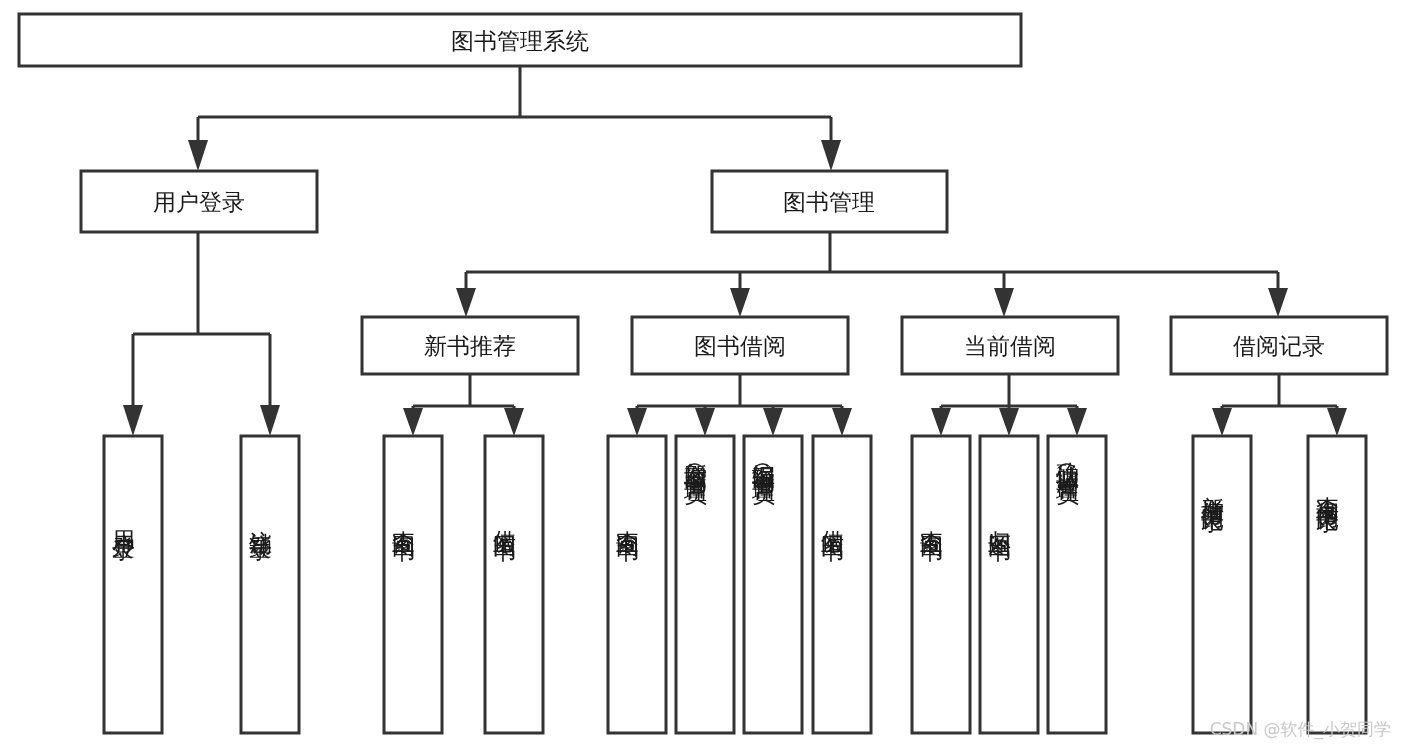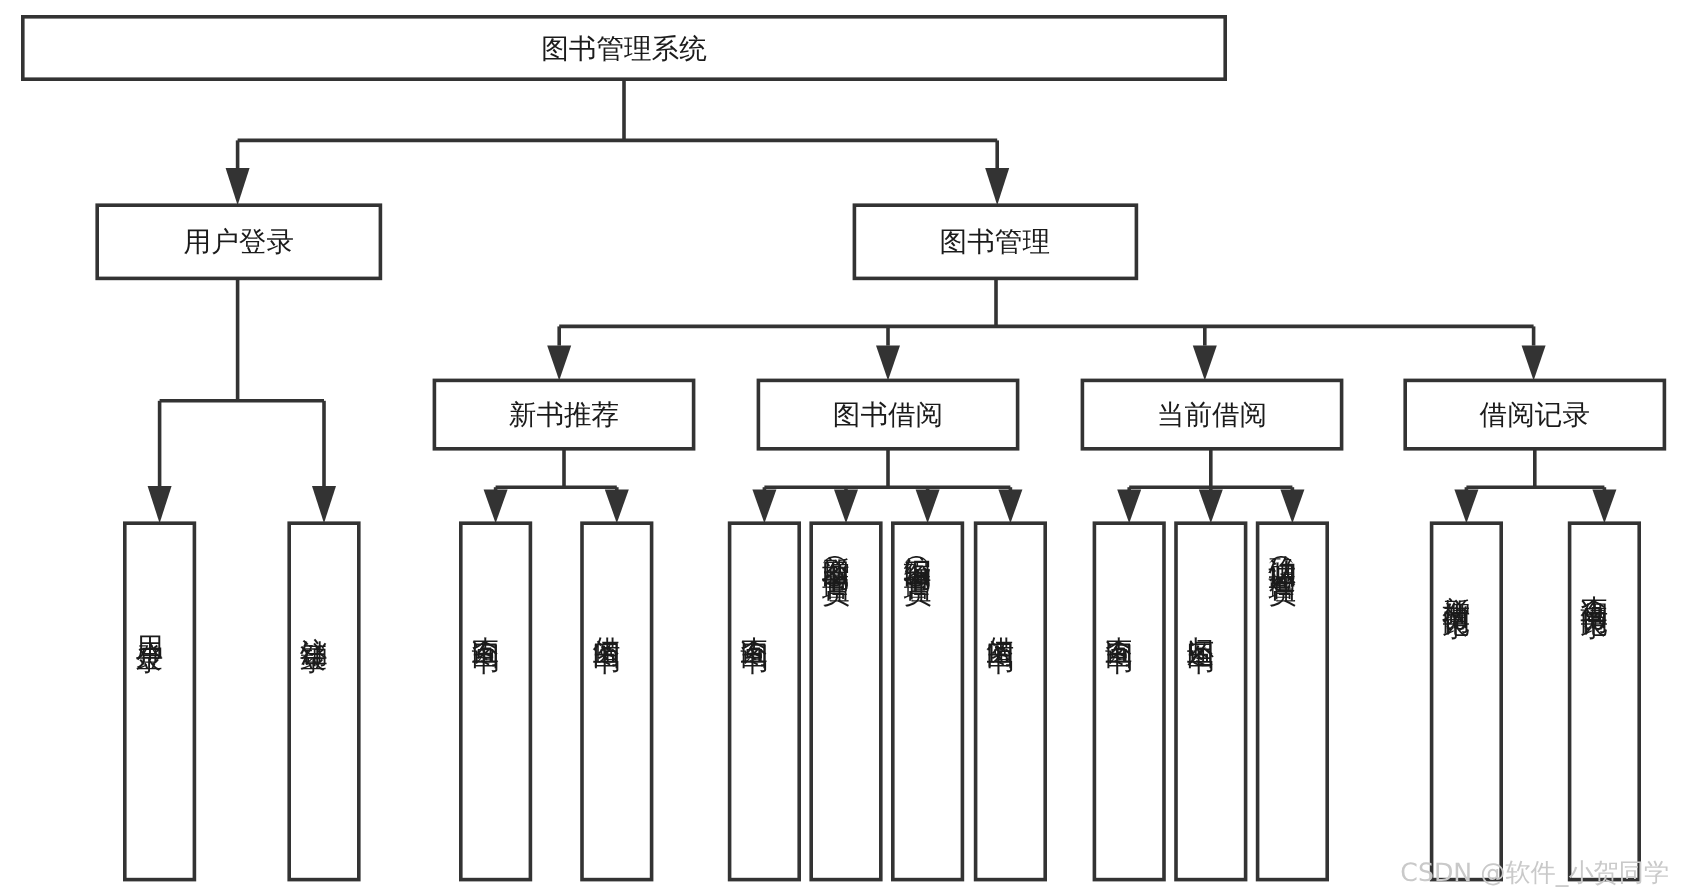--- a/index.html
+++ b/index.html
@@ -59,21 +59,21 @@
     letter-spacing: 3px;
     white-space: nowrap;
     text-align: start;
     pointer-events: none;
   }
   .watermark {
     position: absolute;
     right: 14px;
     bottom: 6px;
     font-family: "DejaVu Sans", "Liberation Sans", sans-serif;
-    font-size: 21px;
+    font-size: 17px;
     color: #c9c9c9;
     white-space: nowrap;
     user-select: none;
   }
 </style>
 </head>
 <body>
 
 <div id="diagram-root">
 

